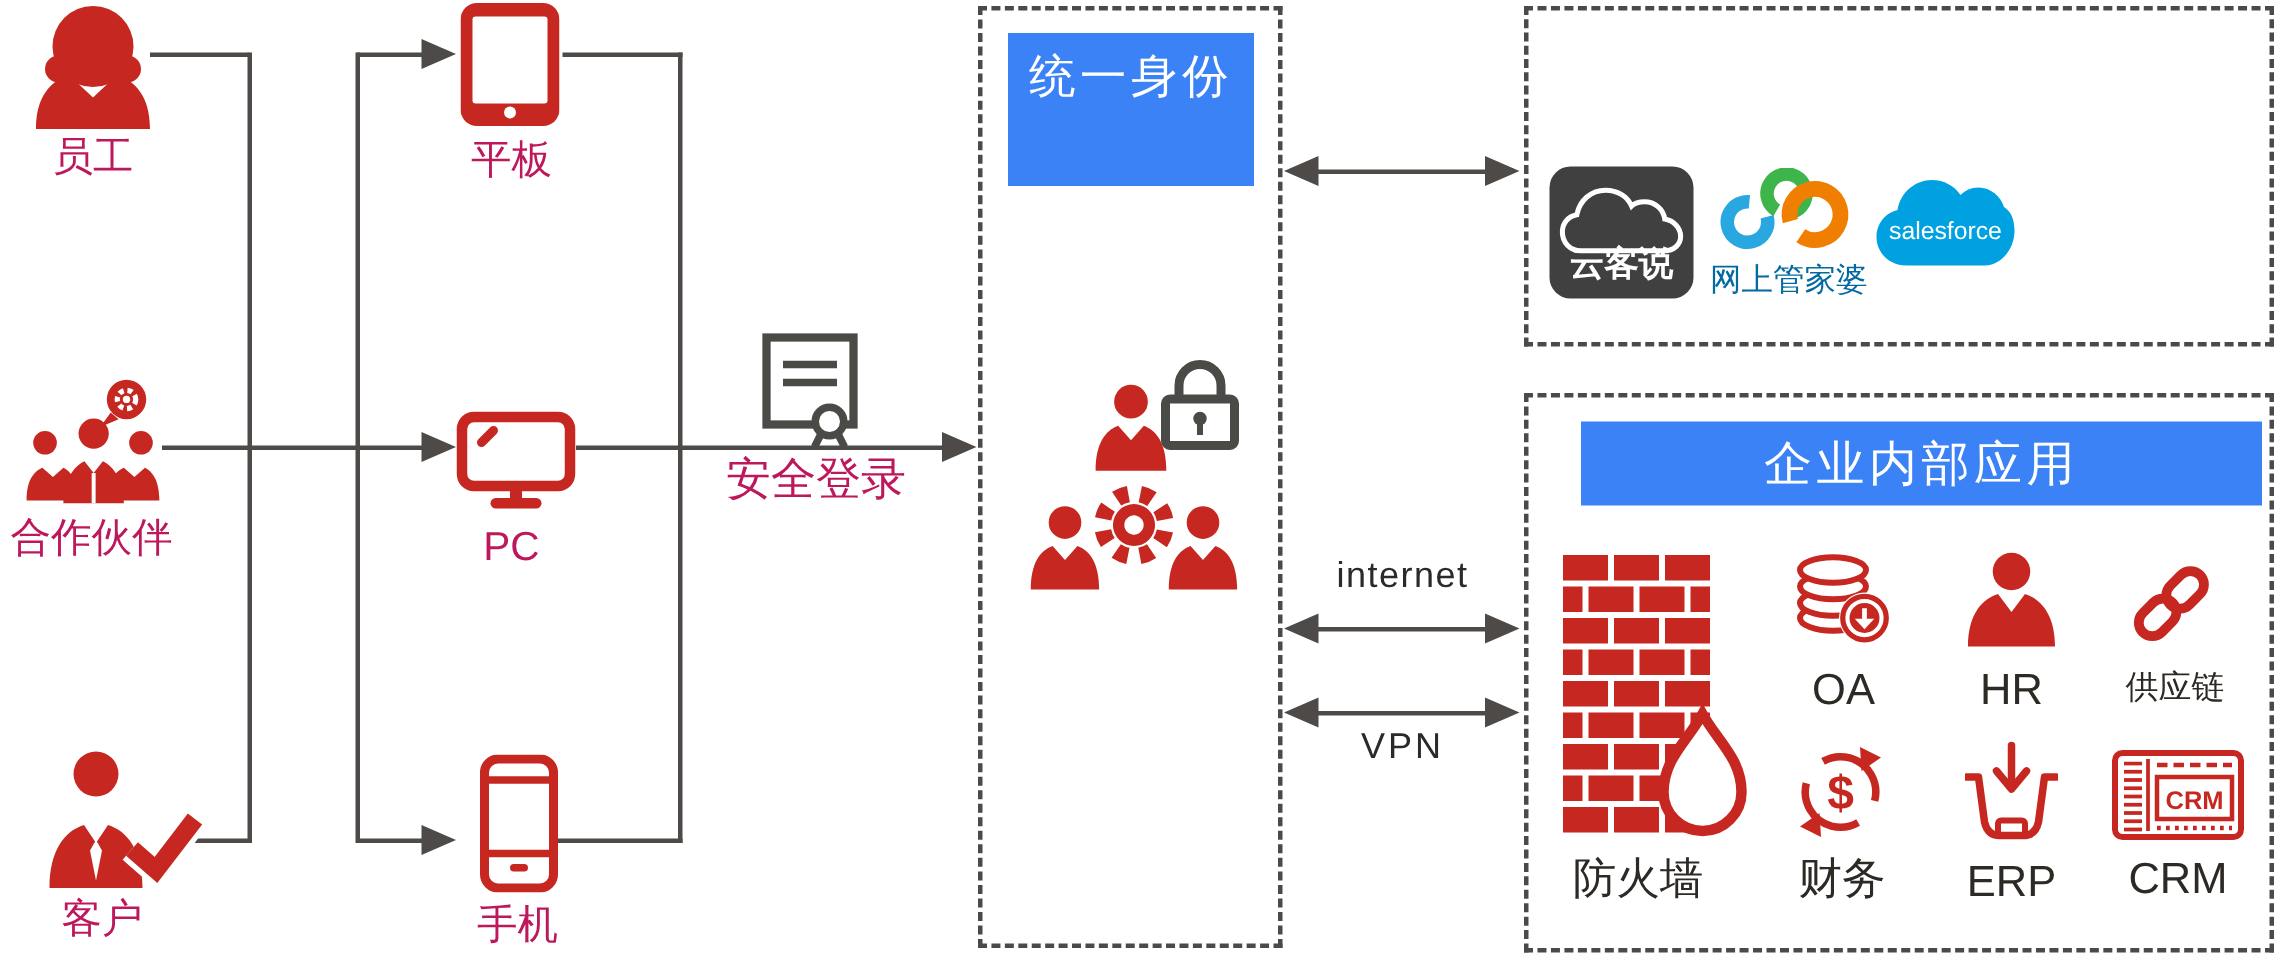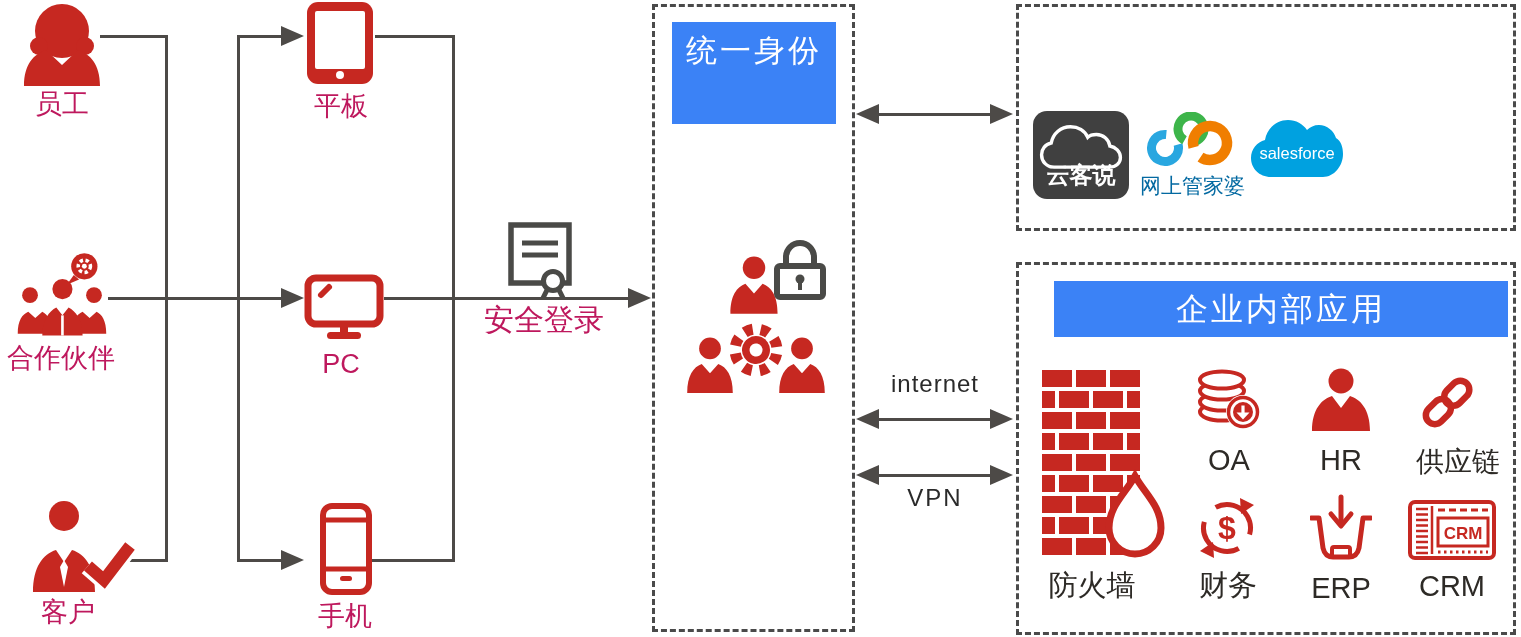--- a/index.html
+++ b/index.html
@@ -244,21 +244,21 @@
     <path d="M6,64 C6,42 16,32 26,29 L35,41 L44,29 C54,32 64,42 64,64 Z" fill="#C62821"></path>
   </svg>
   <div class="applbl" style="left:1306px;top:444px;width:70px;font-size:29px;text-align:center;">HR</div>
 
   <svg class="abs" style="left:1416px;top:368px;" width="66" height="66" viewBox="0 0 66 66">
     <g transform="rotate(-45 33 33)" fill="none" stroke="#C62821" stroke-width="6.5">
       <rect x="4" y="24" width="28" height="18" rx="9"></rect>
       <rect x="30" y="24" width="28" height="18" rx="9"></rect>
     </g>
   </svg>
-  <div class="applbl" style="left:1400px;top:443px;width:100px;font-size:28px;text-align:right;">供应链</div>
+  <div class="applbl" style="left:1400px;top:443px;width:100px;font-size:22px;">供应链</div>
 
   <svg class="abs" style="left:1196px;top:496px;" width="62" height="64" viewBox="0 0 62 64">
     <circle cx="31" cy="32" r="23.5" fill="none" stroke="#C62821" stroke-width="5" stroke-dasharray="55 18.85" transform="rotate(60 31 32)"></circle>
     <polygon points="44,2 58,9 45,18" fill="#C62821"></polygon>
     <polygon points="18,62 4,55 17,46" fill="#C62821"></polygon>
     <text x="31" y="43" text-anchor="middle" font-size="32" font-weight="bold" fill="#C62821">$</text>
   </svg>
   <div class="applbl" style="left:1188px;top:566px;width:80px;font-size:29px;">财务</div>
 
   <svg class="abs" style="left:1310px;top:494px;" width="62" height="70" viewBox="0 0 62 70">

